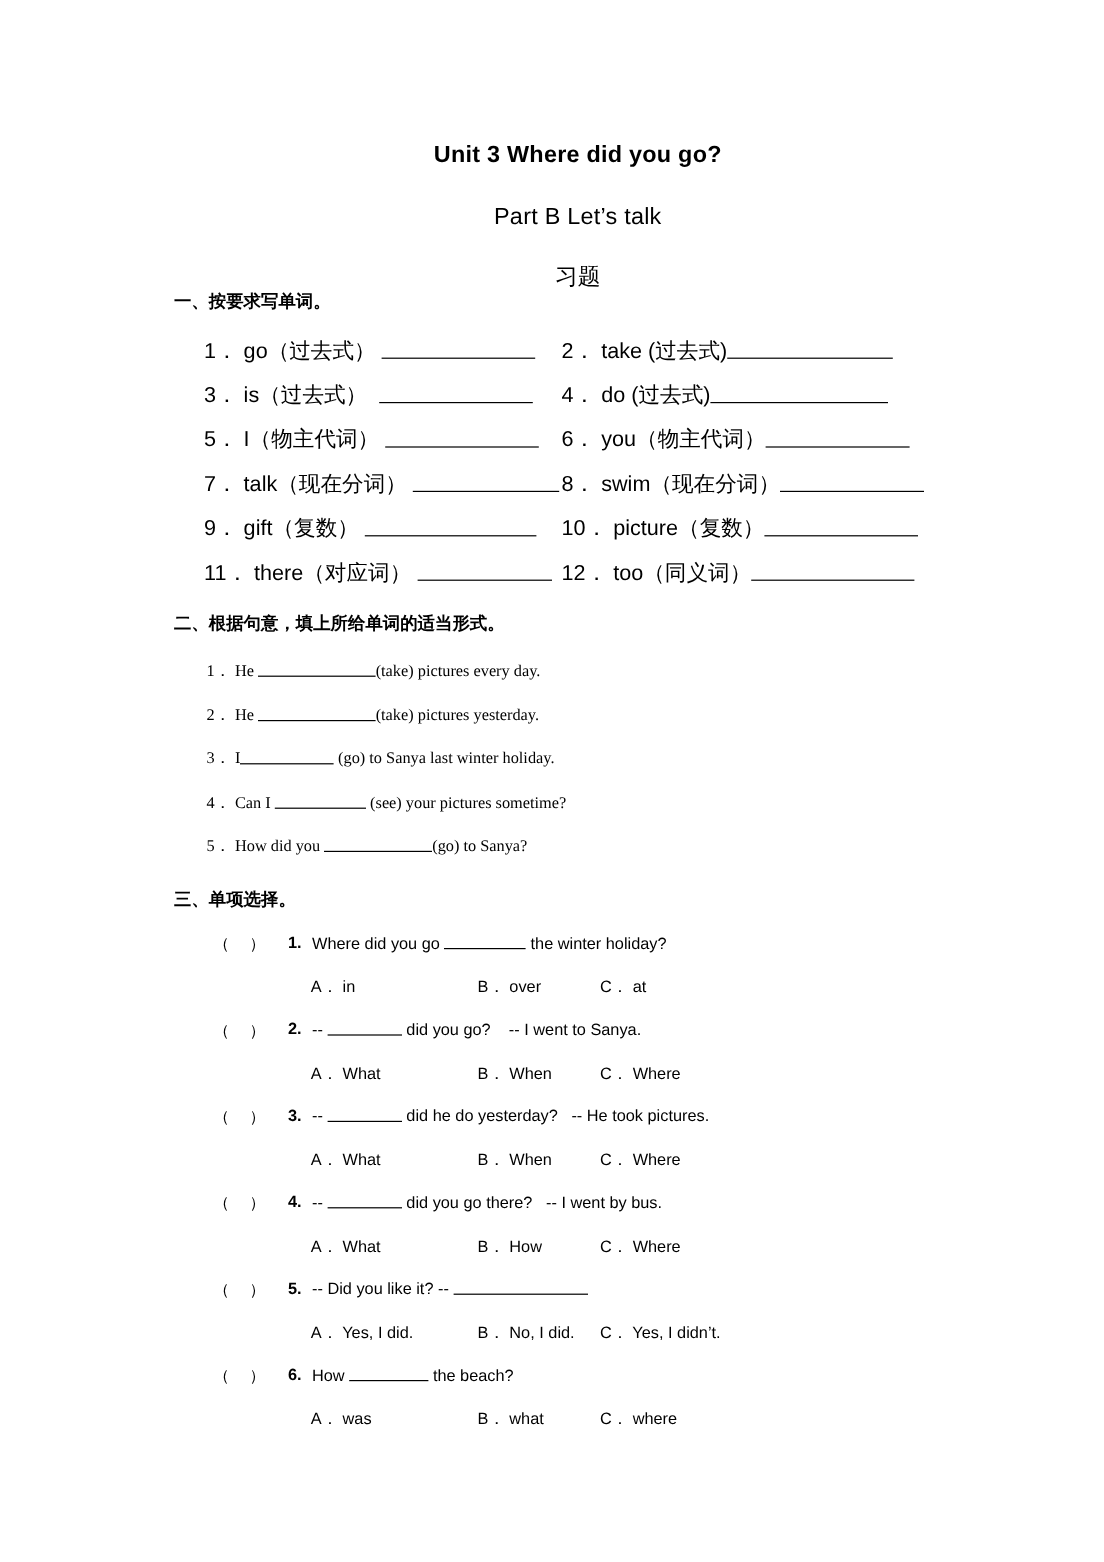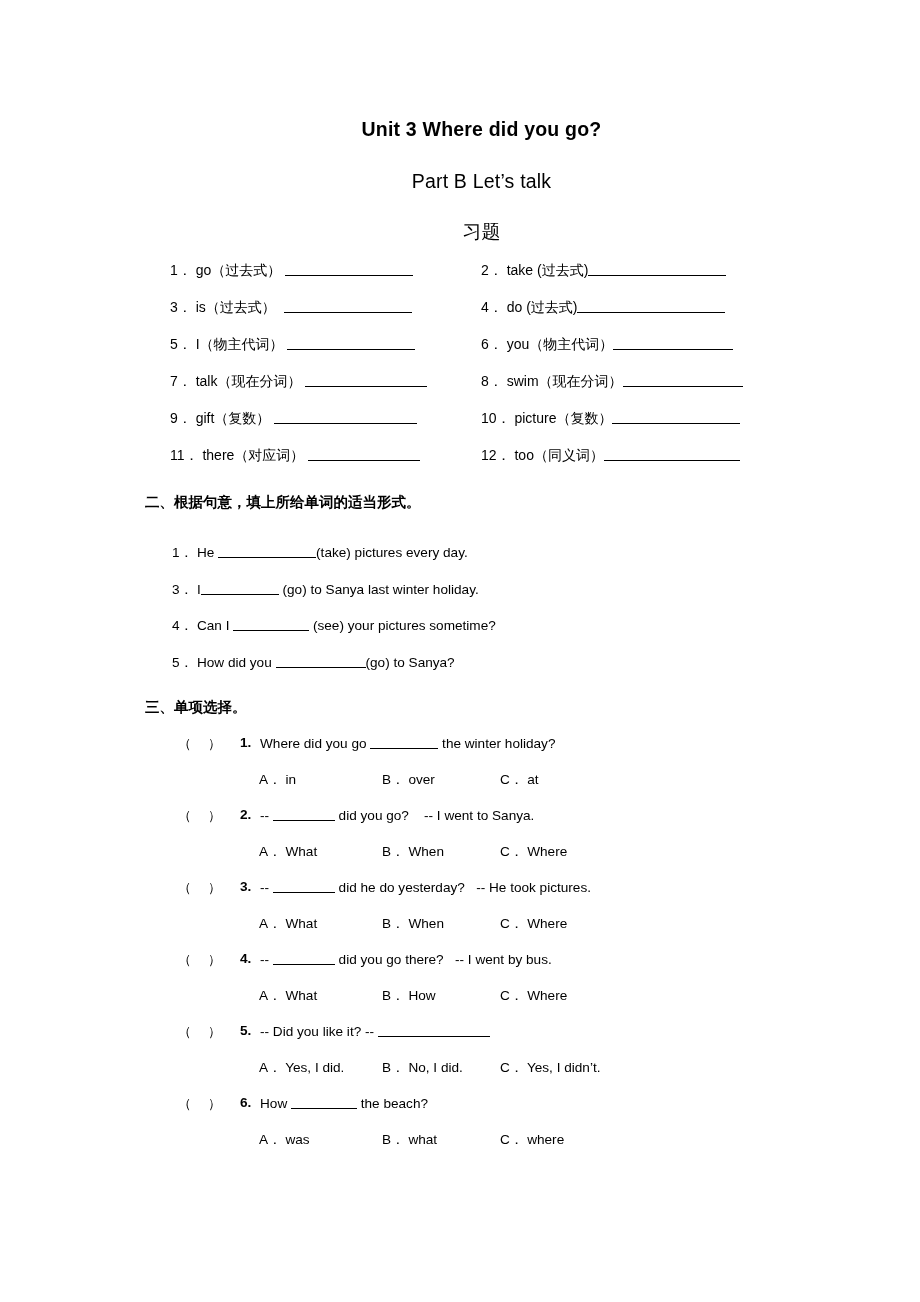--- a/index.html
+++ b/index.html
@@ -63,35 +63,36 @@
     margin-top: 19px;
   }
   .s1-row {
     position: relative;
     height: 37px;
   }
   .s1-cell {
     position: absolute;
     top: 0;
     white-space: pre;
-    font-size: 14px;
+    font-size: 18px;
   }
   .s1-left  { left: 170px; }
-  .s1-right { left: 481px; }
+  .s1-right { left: 468px; }
   .blank {
     display: inline-block;
     border-bottom: 1.2px solid #000;
     height: 0.92em;
     vertical-align: baseline;
     margin-bottom: -1px;
   }
 
   
   #sec2-list {
-    margin-top: 33px;
+    margin-top: 20px;
+    font-family: Liberation Serif, serif;
   }
   .s2-row {
     height: 36.5px;
     margin-left: 172px;
     white-space: pre;
     font-size: 13.6px;
   }
 
   
   #sec3-list {
@@ -126,38 +127,39 @@
     position: relative;
     height: 36px;
     font-size: 13.6px;
     white-space: pre;
   }
   .opt {
     position: absolute;
     top: 0;
   }
   .opt-a { left: 259px; }
-  .opt-b { left: 382px; }
+  .opt-b { left: 398px; }
   .opt-c { left: 500px; }
 
   .sec-gap-1 { height: 9px; }
   .sec-gap-2 { height: 8px; }
 </style>
 </head>
 <body>
 
 <div class="page">
 
   <div class="title-block">
     <div class="doc-title">Unit 3 Where did you go?</div>
     <div class="doc-subtitle">Part B Let’s talk</div>
     <div class="doc-section-label">习题</div>
   </div>
 
   <div>
+    <div class="sec-heading">一、按要求写单词。</div>
     <div id="sec1-list">
         <div class="s1-row">
           <div class="s1-cell s1-left"><span>1． go（过去式）</span> <span class="blank" style="width: 128px;"></span></div>
           <div class="s1-cell s1-right"><span>2． take (过去式)</span><span class="blank" style="width: 138px;"></span></div>
         </div>
         <div class="s1-row">
           <div class="s1-cell s1-left"><span>3． is（过去式） </span> <span class="blank" style="width: 128px;"></span></div>
           <div class="s1-cell s1-right"><span>4． do (过去式)</span><span class="blank" style="width: 148px;"></span></div>
         </div>
         <div class="s1-row">
@@ -178,20 +180,21 @@
         </div>
       </div>
   </div>
 
   <div class="sec-gap-1"></div>
 
   <div>
     <div class="sec-heading">二、根据句意，填上所给单词的适当形式。</div>
     <div id="sec2-list">
         <div class="s2-row"><span>1． He </span><span class="blank" style="width: 98px;"></span><span>(take) pictures every day.</span></div>
+        <div class="s2-row"><span>2． He </span><span class="blank" style="width: 98px;"></span><span>(take) pictures yesterday.</span></div>
         <div class="s2-row"><span>3． I</span><span class="blank" style="width: 78px;"></span><span> (go) to Sanya last winter holiday.</span></div>
         <div class="s2-row"><span>4． Can I </span><span class="blank" style="width: 76px;"></span><span> (see) your pictures sometime?</span></div>
         <div class="s2-row"><span>5． How did you </span><span class="blank" style="width: 90px;"></span><span>(go) to Sanya?</span></div>
       </div>
   </div>
 
   <div class="sec-gap-2"></div>
 
   <div>
     <div class="sec-heading">三、单项选择。</div>

